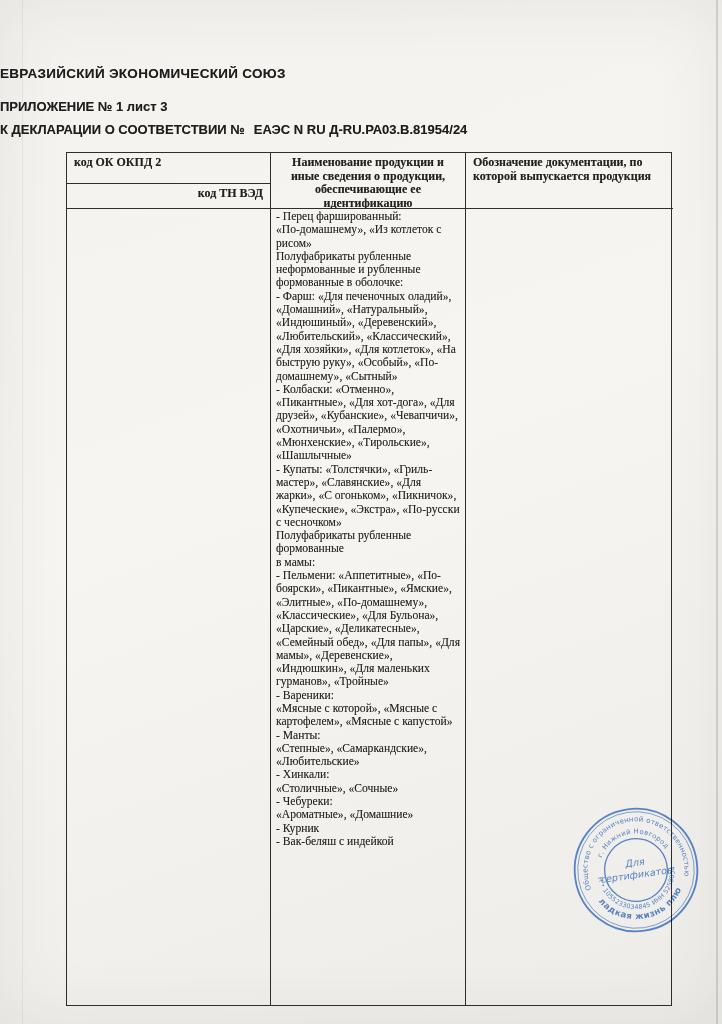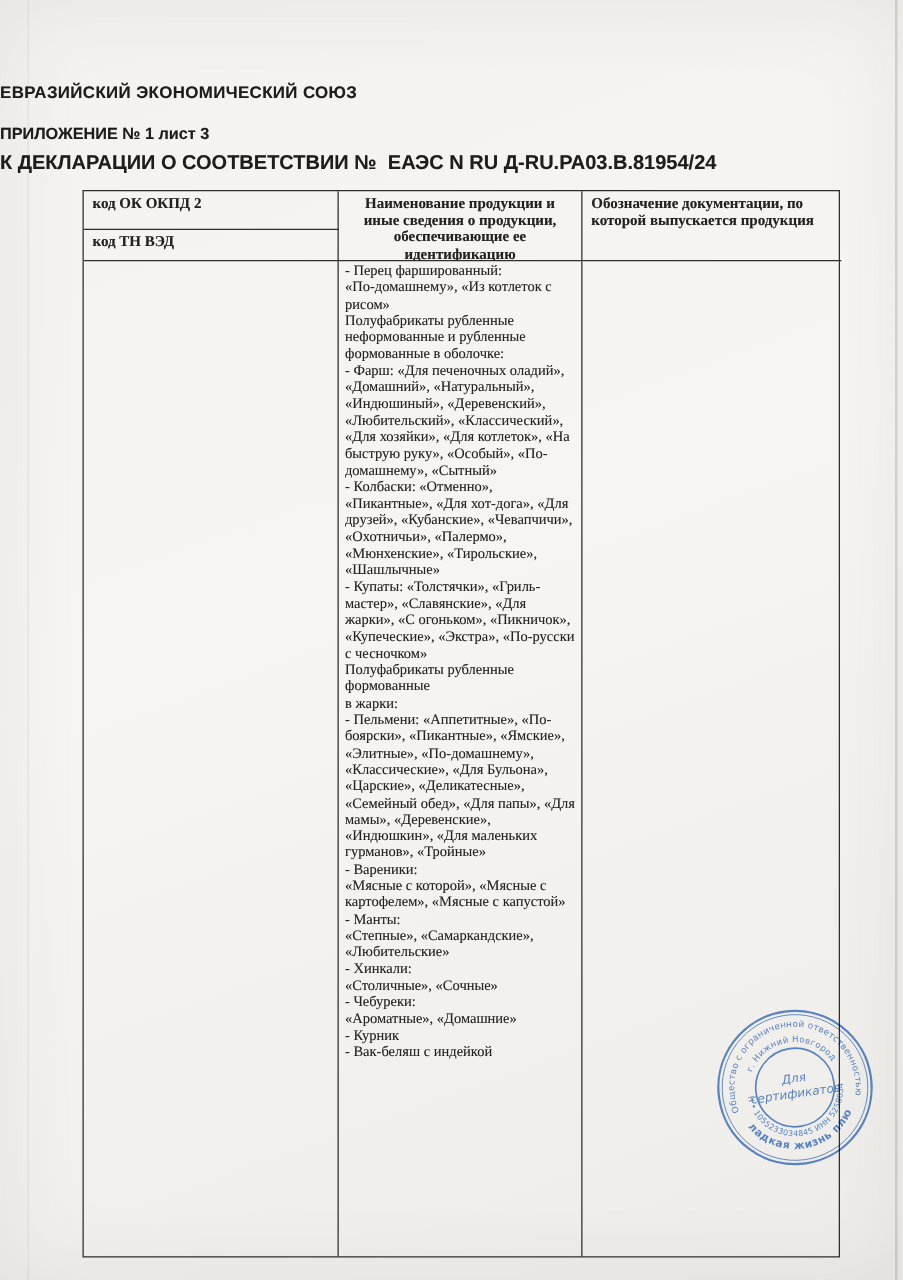--- a/index.html
+++ b/index.html
@@ -21,40 +21,40 @@
     position:absolute; top:0; left:22px; width:1px; height:100%;
     background:rgba(150,148,140,.15);
   }
   .doc-header {
     position:absolute; left:0; width:100%; text-align:left;
     font-family:"Liberation Sans", sans-serif; font-weight:bold; color:#1d1d1b;
     text-shadow:0 0 .5px rgba(40,40,40,.45);
   }
   .union-title   { top:66px;  font-size:13.5px; letter-spacing:.3px; }
   .appendix-line { top:99px;  font-size:13px; }
-  .decl-line     { top:122px; font-size:16px; }
+  .decl-line     { top:122px; font-size:13px; }
   .decl-line .decl-num { margin-left:9px; }
 
   .doc-table {
     position:absolute; left:66px; top:152px; width:606px; height:854px;
     display:grid;
     grid-template-columns:204px 195px 207px;
     grid-template-rows:31px 25px 1fr;
     border:1.6px solid #2e2d29;
     box-sizing:border-box;
     color:#23221f;
     background:transparent;
   }
   .cell { box-sizing:border-box; padding:3px 7px; overflow:hidden; }
   .hdr  { font-weight:bold; font-size:12px; line-height:13.6px;
           text-shadow:0 0 .5px rgba(40,40,40,.4); }
   .bR { border-right:1.4px solid #2e2d29; }
   .bB { border-bottom:1.4px solid #2e2d29; }
   .c1a   { grid-area:1/1/2/2; }
-  .c1b   { grid-area:2/1/3/2; }
+  .c1b   { grid-area:2/1/3/2;text-align:right; }
   .c2h   { grid-area:1/2/3/3;text-align:center; }
   .c3h   { grid-area:1/3/3/4; }
   .c1bod { grid-area:3/1/4/2; }
   .c2bod { grid-area:3/2/4/3; padding:1px 4px 0 5px;
            font-size:11.6px; line-height:13.3px;
            text-shadow:0 0 .4px rgba(40,40,40,.35); }
   .c3bod { grid-area:3/3/4/4; }
 
   .stamp {
     position:absolute; left:559px; top:793px; width:154px; height:154px;
@@ -98,21 +98,21 @@
     <div class="cell bR c1bod"></div>
 
     <div class="cell bR c2bod">
       <div>- Перец фаршированный:</div>
       <div>«По-домашнему», «Из котлеток с рисом»</div>
       <div>Полуфабрикаты рубленные неформованные и рубленные формованные в оболочке:</div>
       <div>- Фарш: «Для печеночных оладий», «Домашний», «Натуральный», «Индюшиный», «Деревенский», «Любительский», «Классический», «Для хозяйки», «Для котлеток», «На быструю руку», «Особый», «По-домашнему», «Сытный»</div>
       <div>- Колбаски: «Отменно», «Пикантные», «Для хот-дога», «Для друзей», «Кубанские», «Чевапчичи», «Охотничьи», «Палермо», «Мюнхенские», «Тирольские», «Шашлычные»</div>
       <div>- Купаты: «Толстячки», «Гриль-мастер», «Славянские», «Для жарки», «С огоньком», «Пикничок», «Купеческие», «Экстра», «По-русски с чесночком»</div>
       <div>Полуфабрикаты рубленные формованные</div>
-      <div>в жарки:</div>
+      <div>в мамы:</div>
       <div>- Пельмени: «Аппетитные», «По-боярски», «Пикантные», «Ямские», «Элитные», «По-домашнему», «Классические», «Для Бульона», «Царские», «Деликатесные», «Семейный обед», «Для папы», «Для мамы», «Деревенские», «Индюшкин», «Для маленьких гурманов», «Тройные»</div>
       <div>- Вареники:</div>
       <div>«Мясные с которой», «Мясные с картофелем», «Мясные с капустой»</div>
       <div>- Манты:</div>
       <div>«Степные», «Самаркандские», «Любительские»</div>
       <div>- Хинкали:</div>
       <div>«Столичные», «Сочные»</div>
       <div>- Чебуреки:</div>
       <div>«Ароматные», «Домашние»</div>
       <div>- Курник</div>

